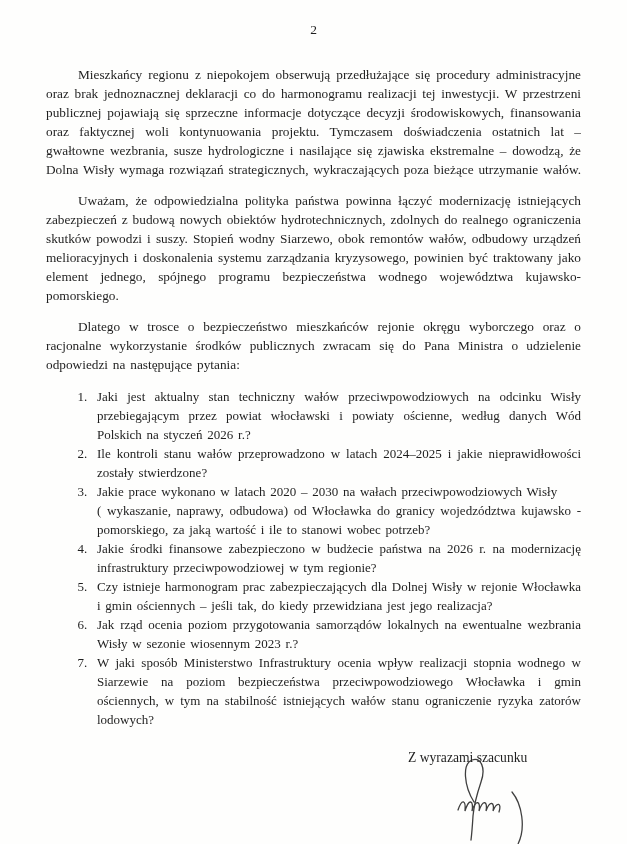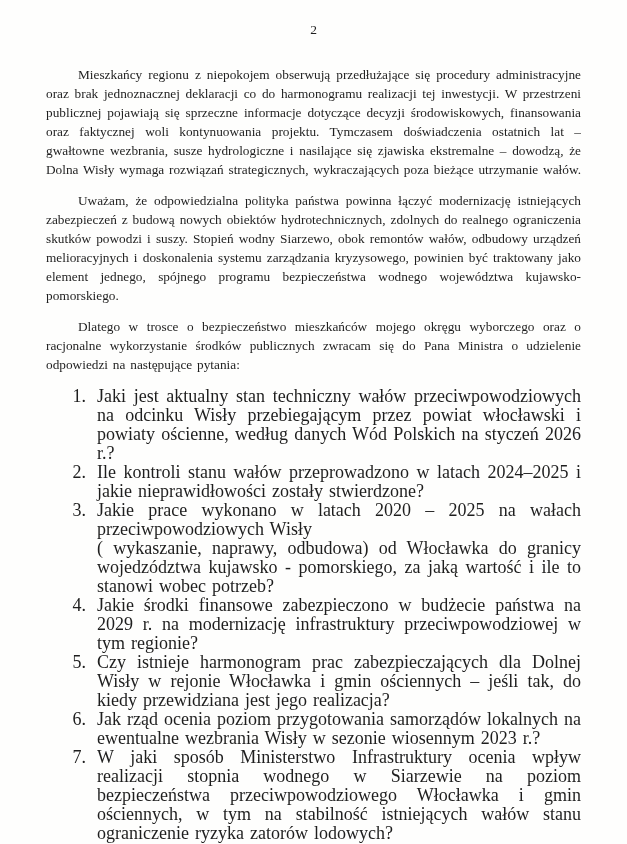--- a/index.html
+++ b/index.html
@@ -26,21 +26,21 @@
     line-height: 19px;
     text-align: justify;
     margin: 0 0 12px 0;
     word-spacing: 1.5px;
   }
   p.indent { text-indent: 32px; margin-top: 12px; }
 
   ol.questions {
     margin: 13px 0 0 0;
     padding-left: 46px;
-    font-size: 18px;
+    font-size: 13px;
     line-height: 19px;
   }
   ol.questions li {
     text-align: justify;
     white-space: pre-line;
     padding-left: 5px;
     margin: 0;
     word-spacing: 1.5px;
   }
 
@@ -70,28 +70,28 @@
 </style>
 </head>
 <body>
 
 <div class="sheet">
 
   <div class="page-num">2</div>
 
   <p class="body-par indent">Mieszkańcy regionu z niepokojem obserwują przedłużające się procedury administracyjne oraz brak jednoznacznej deklaracji co do harmonogramu realizacji tej inwestycji. W przestrzeni publicznej pojawiają się sprzeczne informacje dotyczące decyzji środowiskowych, finansowania oraz faktycznej woli kontynuowania projektu. Tymczasem doświadczenia ostatnich lat – gwałtowne wezbrania, susze hydrologiczne i nasilające się zjawiska ekstremalne – dowodzą, że Dolna Wisły wymaga rozwiązań strategicznych, wykraczających poza bieżące utrzymanie wałów.</p>
   <p class="body-par indent">Uważam, że odpowiedzialna polityka państwa powinna łączyć modernizację istniejących zabezpieczeń z budową nowych obiektów hydrotechnicznych, zdolnych do realnego ograniczenia skutków powodzi i suszy. Stopień wodny Siarzewo, obok remontów wałów, odbudowy urządzeń melioracyjnych i doskonalenia systemu zarządzania kryzysowego, powinien być traktowany jako element jednego, spójnego programu bezpieczeństwa wodnego województwa kujawsko-pomorskiego.</p>
-  <p class="body-par indent">Dlatego w trosce o bezpieczeństwo mieszkańców mojego okręgu wyborczego oraz o racjonalne wykorzystanie środków publicznych zwracam się do Pana Ministra o udzielenie odpowiedzi na następujące pytania:</p>
+  <p class="body-par indent">Dlatego w trosce o bezpieczeństwo mieszkańców rejonie okręgu wyborczego oraz o racjonalne wykorzystanie środków publicznych zwracam się do Pana Ministra o udzielenie odpowiedzi na następujące pytania:</p>
 
   <ol class="questions">
     <li>Jaki jest aktualny stan techniczny wałów przeciwpowodziowych na odcinku Wisły przebiegającym przez powiat włocławski i powiaty ościenne, według danych Wód Polskich na styczeń 2026 r.?</li>
     <li>Ile kontroli stanu wałów przeprowadzono w latach 2024–2025 i jakie nieprawidłowości zostały stwierdzone?</li>
-    <li>Jakie prace wykonano w latach 2020 – 2025 na wałach przeciwpowodziowych Wisły
+    <li>Jakie prace wykonano w latach 2020 – 2030 na wałach przeciwpowodziowych Wisły
 ( wykaszanie, naprawy, odbudowa) od Włocławka do granicy wojedzództwa kujawsko - pomorskiego, za jaką wartość i ile to stanowi wobec potrzeb?</li>
-    <li>Jakie środki finansowe zabezpieczono w budżecie państwa na 2029 r. na modernizację infrastruktury przeciwpowodziowej w tym regionie?</li>
+    <li>Jakie środki finansowe zabezpieczono w budżecie państwa na 2026 r. na modernizację infrastruktury przeciwpowodziowej w tym regionie?</li>
     <li>Czy istnieje harmonogram prac zabezpieczających dla Dolnej Wisły w rejonie Włocławka i gmin ościennych – jeśli tak, do kiedy przewidziana jest jego realizacja?</li>
     <li>Jak rząd ocenia poziom przygotowania samorządów lokalnych na ewentualne wezbrania Wisły w sezonie wiosennym 2023 r.?</li>
     <li>W jaki sposób Ministerstwo Infrastruktury ocenia wpływ realizacji stopnia wodnego w Siarzewie na poziom bezpieczeństwa przeciwpowodziowego Włocławka i gmin ościennych, w tym na stabilność istniejących wałów stanu ograniczenie ryzyka zatorów lodowych?</li>
   </ol>
 
 
   <div class="sig-block">
     <div class="salutation">Z wyrazami szacunku</div>
 
     <svg class="sig-svg" width="112" height="106" viewBox="0 0 112 106" aria-hidden="true">

